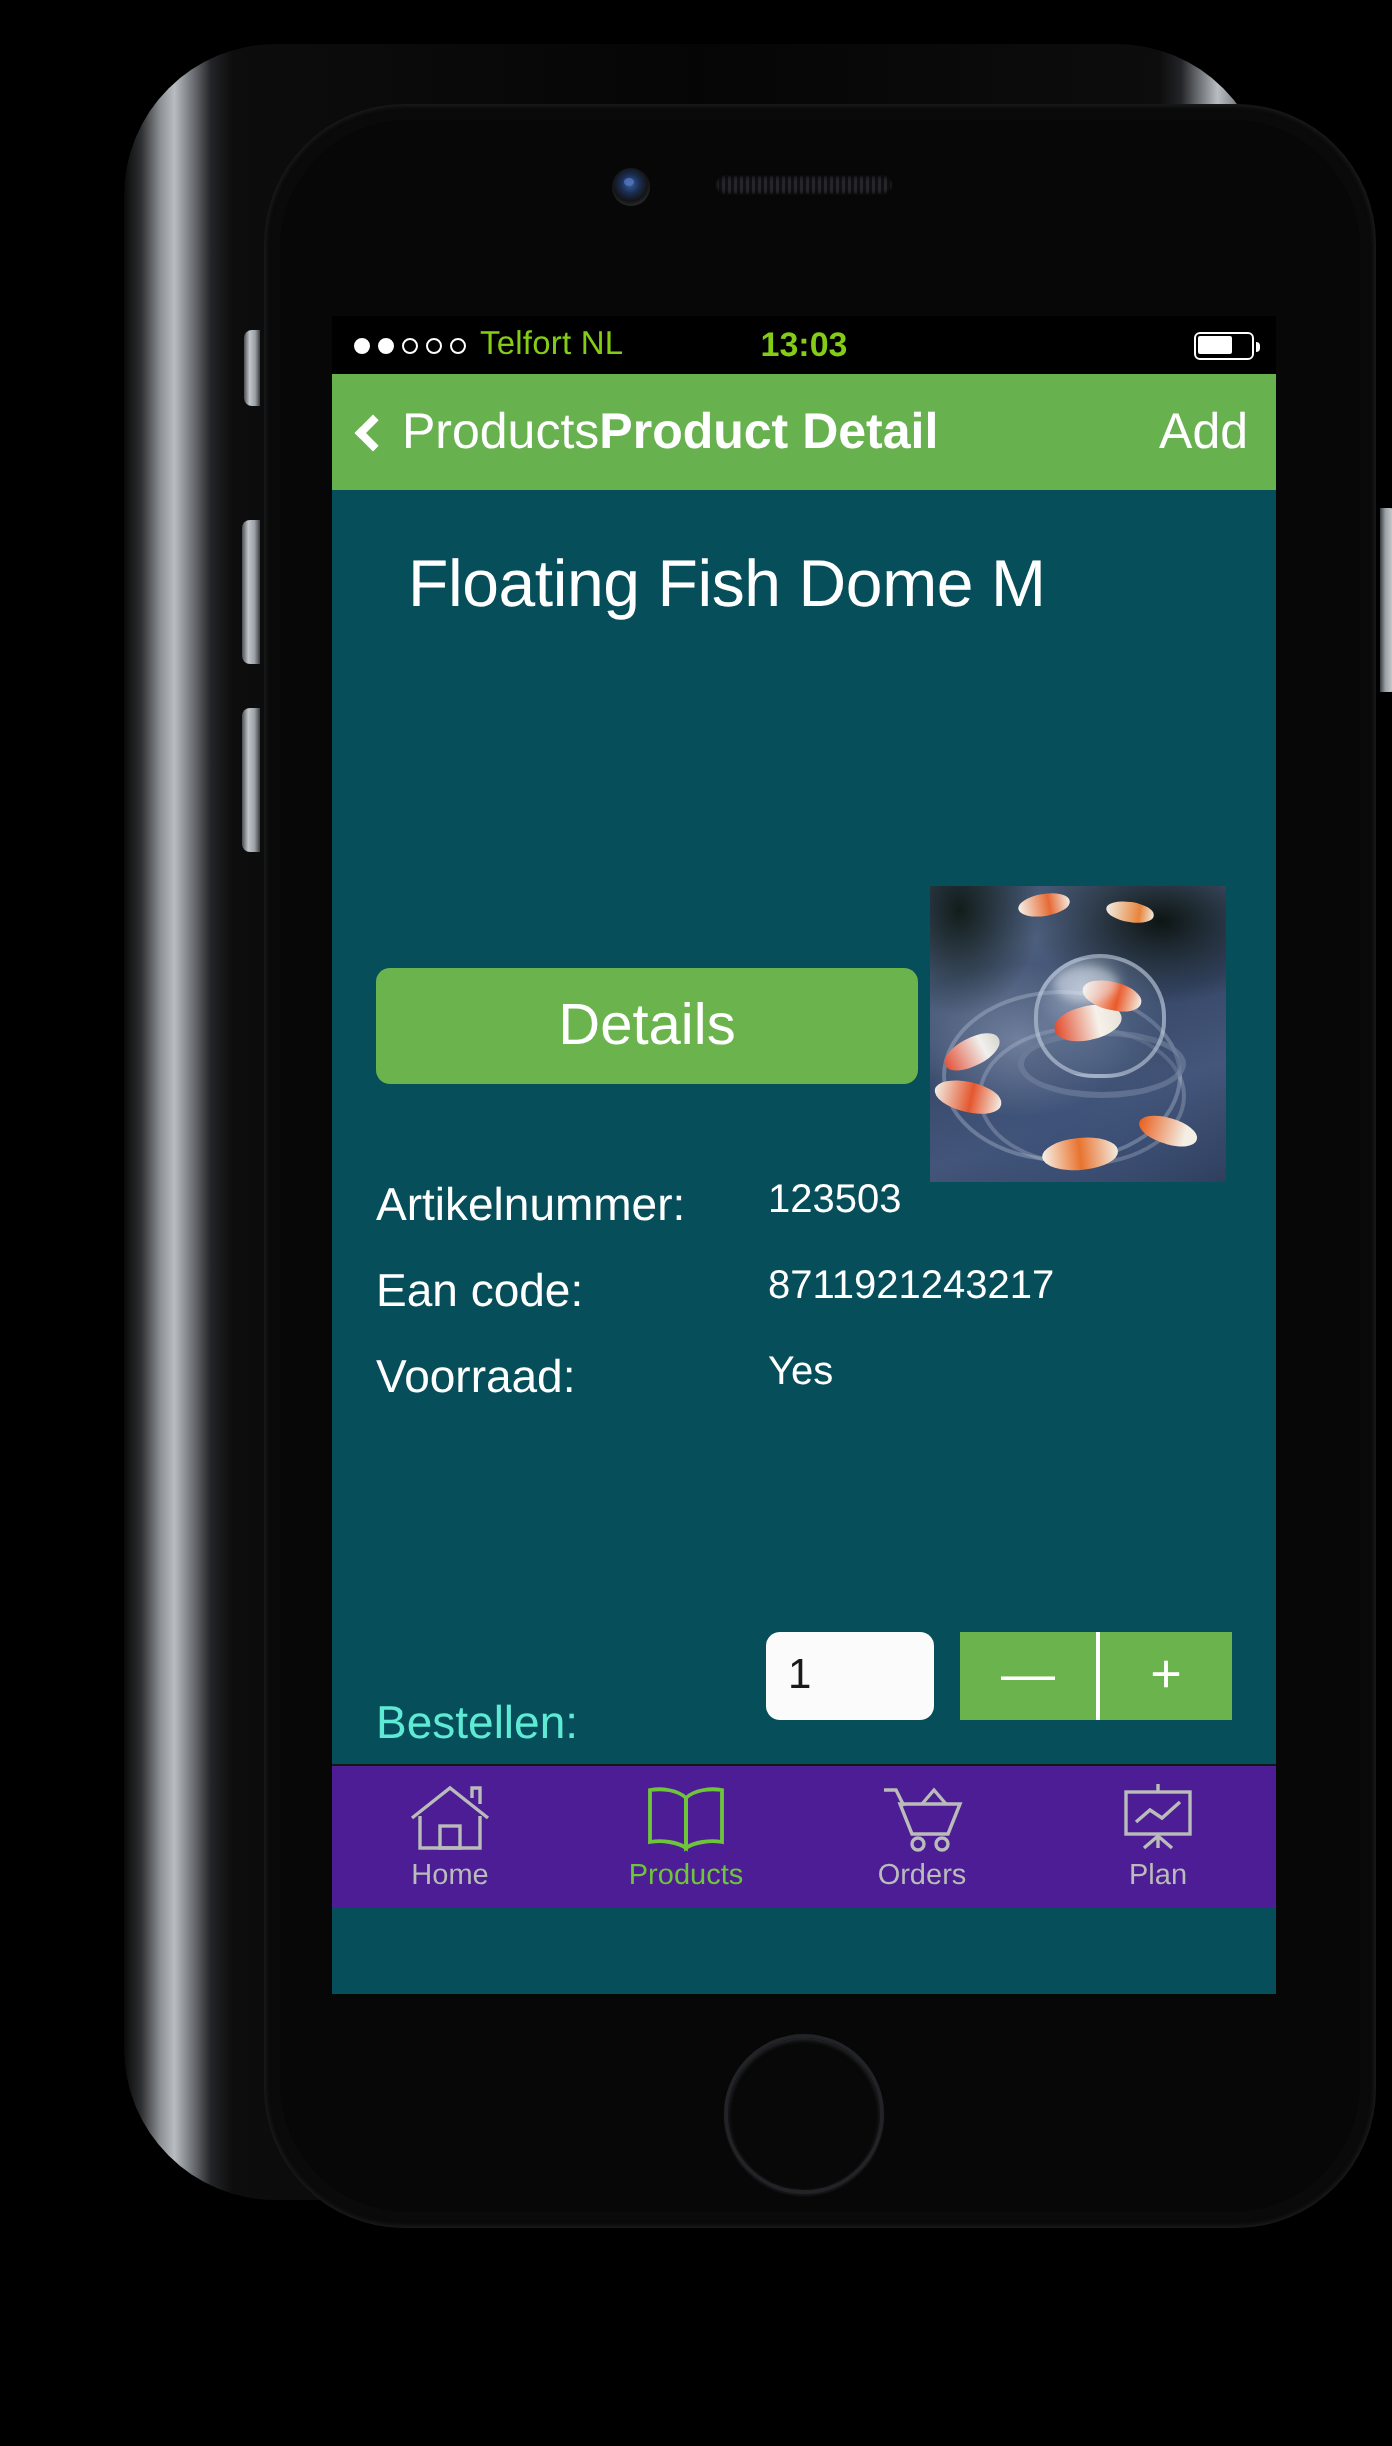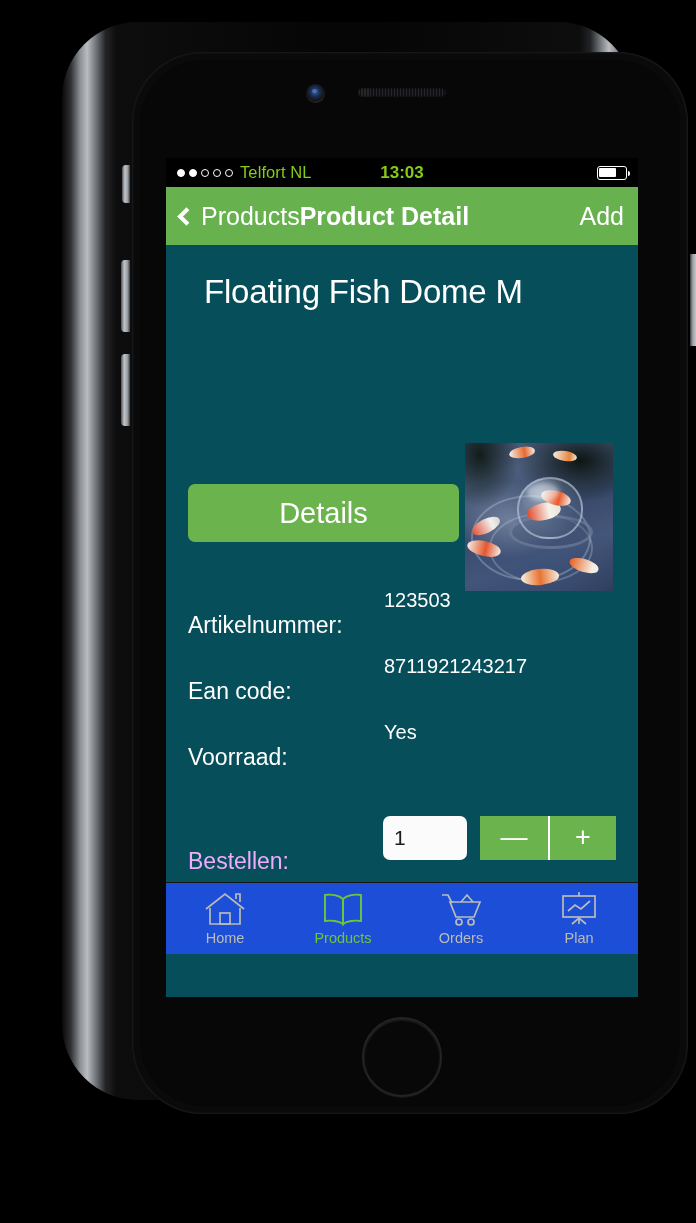--- a/index.html
+++ b/index.html
@@ -198,45 +198,45 @@
     border-radius: 50%; background: rgba(235,242,250,.42); filter: blur(2px);
   }
   .dome-ring {
     position: absolute; left: 44px; top: 72px; width: 84px; height: 34px;
     border-radius: 50%; border: 3px solid rgba(118,134,162,.6);
     background: radial-gradient(ellipse at 50% 40%, rgba(70,88,120,.5), rgba(50,66,96,.2));
   }
 
   .info-list { position: absolute; left: 22px; top: 344px; width: 430px; }
   .info-row { display: flex; margin-bottom: 16px; }
-  .info-label { width: 196px; font-size: 23px; color: #fff; margin-top: 23px; }
+  .info-label { width: 196px; font-size: 23px; color: #fff; }
   .info-value { font-size: 20px; color: #fff; }
 
   .order-row {
     position: absolute; left: 22px; top: 555px; right: 22px;
     display: flex; align-items: center;
   }
-  .order-label { font-size: 23px; color: #f0abfc; width: 196px; margin-top: 48px; }
+  .order-label { font-size: 23px; color: #5eead4; width: 196px; margin-top: 48px; }
   .qty-input {
     width: 84px; height: 44px; border-radius: 7px; border: none;
     background: #fbfbfb; color: #1a1a1a; font-family: inherit;
     font-size: 21px; padding: 0 11px;
   }
   .stepper { display: flex; margin-left: 13px; }
   .step-btn {
     width: 68px; height: 44px; background: #6bb34c; border: none;
     color: #fff; font-size: 27px; line-height: 1; cursor: pointer;
     font-family: inherit; display: flex; align-items: center; justify-content: center;
   }
   .step-btn.plus { border-left: 2px solid #fff; }
 
   
   .tab-bar {
     position: absolute; left: 0; right: 0; bottom: 0; height: 72px;
-    background: #1d4ed8; display: flex;
+    background: #4c1d95; display: flex;
     border-top: 1px solid #141614;
   }
   .tab {
     flex: 1; display: flex; flex-direction: column;
     align-items: center; justify-content: center; gap: 3px;
     cursor: pointer; color: #b9bcb9;
   }
   .tab.active { color: #6fc53a; }
   .tab-label { font-size: 14.5px; }
   .tab svg { display: block; }

